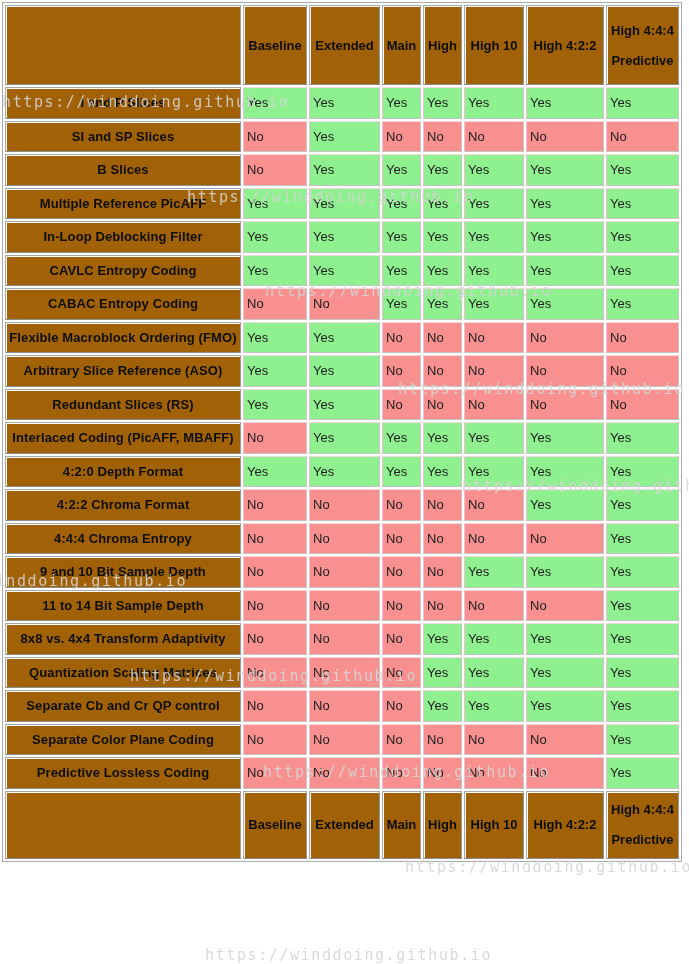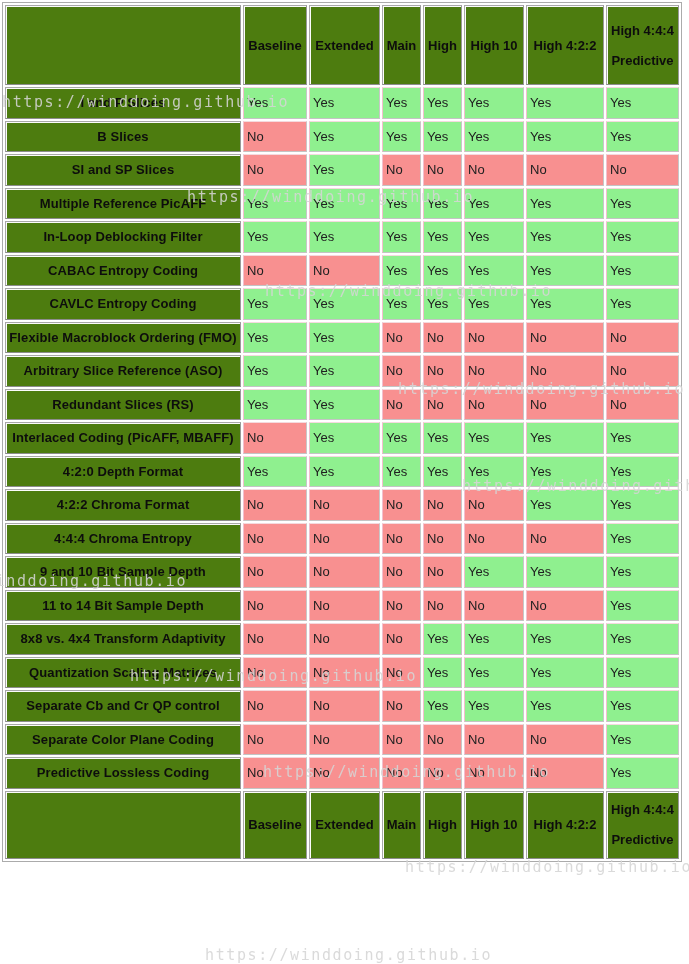--- a/index.html
+++ b/index.html
@@ -14,21 +14,21 @@
     width:680px;
     table-layout:fixed;
     border-collapse:separate;
     border-spacing:2px;
     border:1px solid #ababab;
     background:#ffffff;
   }
   td { box-sizing:border-box; overflow:hidden; }
   
   .gcell {
-    background:#4d7c0f;
+    background:#a16207;
     border:1px solid #a8a8a8;
     border-bottom-color:#8d8d8d;
     border-right-color:#999999;
     box-shadow:inset 1px 1px 0 #fbfbfb;
     text-align:center;
     font-weight:bold;
     font-size:13px;
     color:#0d0d0d;
     vertical-align:middle;
   }
@@ -120,73 +120,73 @@
         <td class="gcell feature">I and P Slices</td>
         <td class="val yes">Yes</td>
         <td class="val yes">Yes</td>
         <td class="val yes">Yes</td>
         <td class="val yes">Yes</td>
         <td class="val yes">Yes</td>
         <td class="val yes">Yes</td>
         <td class="val yes">Yes</td>
       </tr>
       <tr>
+        <td class="gcell feature">SI and SP Slices</td>
+        <td class="val no">No</td>
+        <td class="val yes">Yes</td>
+        <td class="val no">No</td>
+        <td class="val no">No</td>
+        <td class="val no">No</td>
+        <td class="val no">No</td>
+        <td class="val no">No</td>
+      </tr>
+      <tr>
         <td class="gcell feature">B Slices</td>
         <td class="val no">No</td>
         <td class="val yes">Yes</td>
         <td class="val yes">Yes</td>
         <td class="val yes">Yes</td>
         <td class="val yes">Yes</td>
         <td class="val yes">Yes</td>
         <td class="val yes">Yes</td>
       </tr>
       <tr>
-        <td class="gcell feature">SI and SP Slices</td>
-        <td class="val no">No</td>
-        <td class="val yes">Yes</td>
-        <td class="val no">No</td>
-        <td class="val no">No</td>
-        <td class="val no">No</td>
-        <td class="val no">No</td>
-        <td class="val no">No</td>
-      </tr>
-      <tr>
         <td class="gcell feature">Multiple Reference PicAFF</td>
         <td class="val yes">Yes</td>
         <td class="val yes">Yes</td>
         <td class="val yes">Yes</td>
         <td class="val yes">Yes</td>
         <td class="val yes">Yes</td>
         <td class="val yes">Yes</td>
         <td class="val yes">Yes</td>
       </tr>
       <tr>
         <td class="gcell feature">In-Loop Deblocking Filter</td>
         <td class="val yes">Yes</td>
         <td class="val yes">Yes</td>
         <td class="val yes">Yes</td>
         <td class="val yes">Yes</td>
         <td class="val yes">Yes</td>
         <td class="val yes">Yes</td>
         <td class="val yes">Yes</td>
       </tr>
       <tr>
+        <td class="gcell feature">CAVLC Entropy Coding</td>
+        <td class="val yes">Yes</td>
+        <td class="val yes">Yes</td>
+        <td class="val yes">Yes</td>
+        <td class="val yes">Yes</td>
+        <td class="val yes">Yes</td>
+        <td class="val yes">Yes</td>
+        <td class="val yes">Yes</td>
+      </tr>
+      <tr>
         <td class="gcell feature">CABAC Entropy Coding</td>
         <td class="val no">No</td>
         <td class="val no">No</td>
-        <td class="val yes">Yes</td>
-        <td class="val yes">Yes</td>
-        <td class="val yes">Yes</td>
-        <td class="val yes">Yes</td>
-        <td class="val yes">Yes</td>
-      </tr>
-      <tr>
-        <td class="gcell feature">CAVLC Entropy Coding</td>
-        <td class="val yes">Yes</td>
-        <td class="val yes">Yes</td>
         <td class="val yes">Yes</td>
         <td class="val yes">Yes</td>
         <td class="val yes">Yes</td>
         <td class="val yes">Yes</td>
         <td class="val yes">Yes</td>
       </tr>
       <tr>
         <td class="gcell feature">Flexible Macroblock Ordering (FMO)</td>
         <td class="val yes">Yes</td>
         <td class="val yes">Yes</td>

